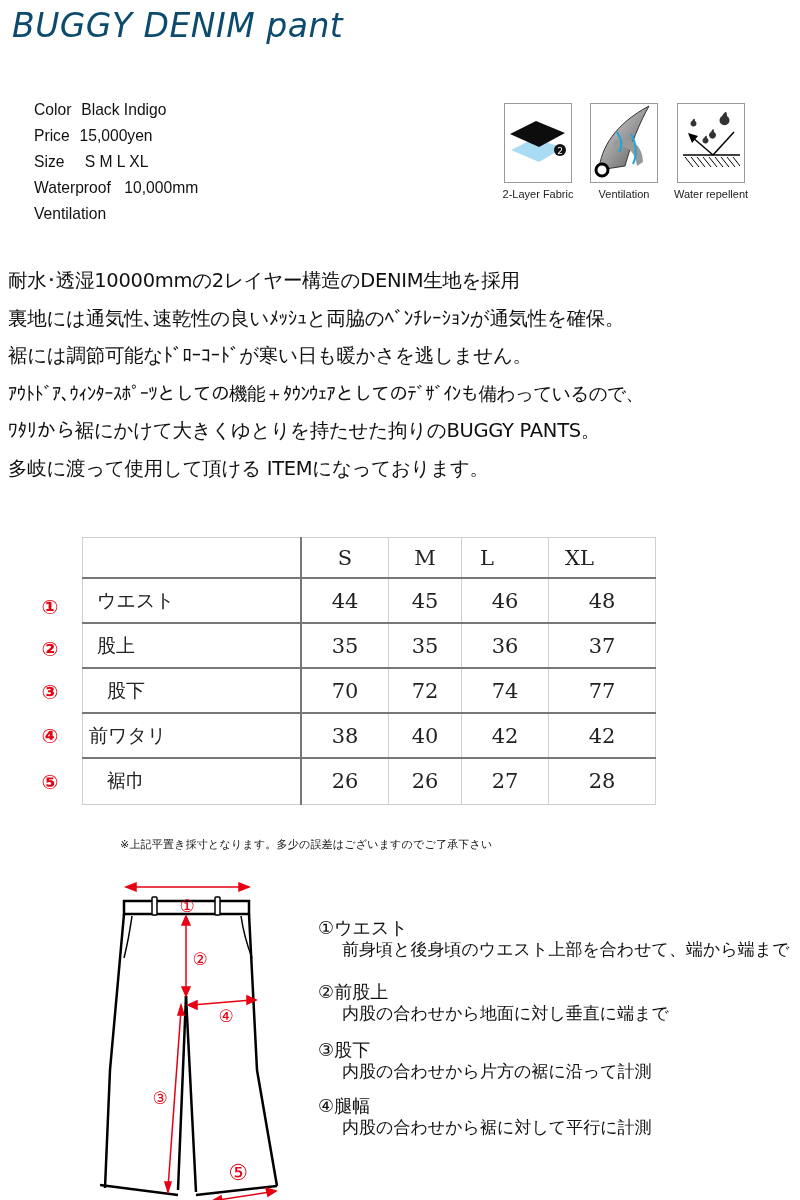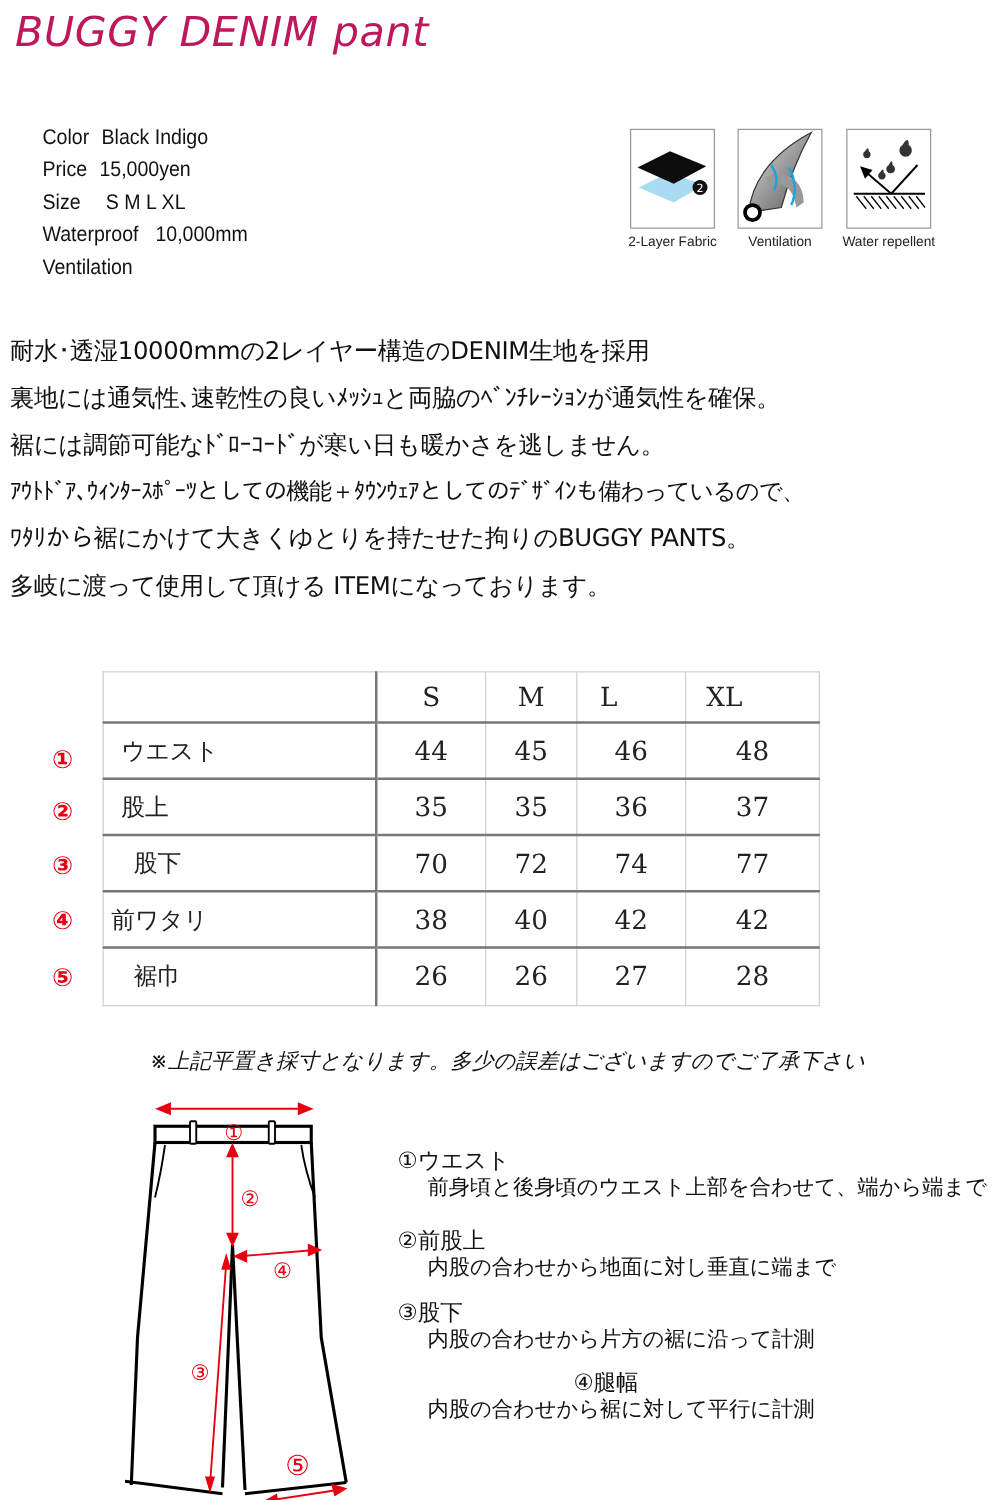--- a/index.html
+++ b/index.html
@@ -1,35 +1,35 @@
 <!DOCTYPE html>
 <html><head>
 <meta charset="utf-8">
 <style>
   html, body { margin:0; padding:0; background:#ffffff; }
   body { width:800px; height:1200px; position:relative; overflow:hidden; font-family:"DejaVu Sans", sans-serif; color:#111; }
   .abs { position:absolute; }
-  .title { left:12px; top:6px; font-family:"DejaVu Sans", sans-serif; font-style:italic; font-size:33px; letter-spacing:0.5px; color:#be185d; white-space:nowrap; }
+  .title { left:12px; top:6px; font-family:"DejaVu Sans", sans-serif; font-style:italic; font-size:33px; letter-spacing:0.5px; color:#0c4a6e; white-space:nowrap; }
   .specs { left:34px; top:97px; font-family:"Liberation Sans", sans-serif; font-size:17px; line-height:26px; color:#111; transform:scaleX(0.92); transform-origin:left top; }
   .spec-line { white-space:nowrap; }
   .spec-label { margin-right:6px; }
   .feature { width:68px; }
   .feature-box { width:66px; height:78px; border:1px solid #9a9a9a; background:#fff; position:relative; overflow:hidden; }
   .feature-label { font-family:Liberation Sans, sans-serif; font-size:11px; color:#222; margin-top:5px; white-space:nowrap; text-align:center; width:80px; margin-left:-6px; }
   .desc { left:8px; top:262px; font-size:19.5px; line-height:37.5px; color:#111; letter-spacing:-0.3px; }
   .desc-line { white-space:nowrap; }
   table.size { position:absolute; left:82px; top:537px; border-collapse:collapse; font-family:"DejaVu Serif", serif; font-size:21px; color:#222; }
   table.size td { border:1px solid #d0d0d0; height:43px; padding:0; }
   table.size tr.hdr td { height:39px; }
   table.size tr { border-top:2px solid #777; }
   table.size tr.hdr { border-top:1px solid #ccc; }
   table.size td.rowlabel { width:193px; border-right:2px solid #777; padding-left:14px; text-align:left; font-size:19px; }
   table.size td.num { text-align:center; }
   .marker { position:absolute; left:0; width:26px; text-align:center; color:#e60012; font-size:20px; font-weight:bold; }
-  .note { left:120px; top:837px; font-size:17px; color:#111; white-space:nowrap; letter-spacing:0.2px;font-style:italic; }
+  .note { left:120px; top:837px; font-size:11px; color:#111; white-space:nowrap; letter-spacing:0.2px; }
   .legend { left:318px; }
   .legend-title { font-size:18px; color:#111; white-space:nowrap; }
   .legend-desc { font-size:17px; color:#111; white-space:nowrap; margin-left:24px; margin-top:-2px; }
 </style>
 </head>
 <body>
 
 <div class="abs title">BUGGY DENIM pant</div>
 
 <div class="abs specs">
@@ -213,19 +213,19 @@
   <div class="legend-desc">前身頃と後身頃のウエスト上部を合わせて、端から端まで</div>
 </div>
 <div class="abs legend" style="top:980px;">
   <div class="legend-title">②前股上</div>
   <div class="legend-desc">内股の合わせから地面に対し垂直に端まで</div>
 </div>
 <div class="abs legend" style="top:1038px;">
   <div class="legend-title">③股下</div>
   <div class="legend-desc">内股の合わせから片方の裾に沿って計測</div>
 </div>
-<div class="abs legend" style="top:1094px;text-align:center;">
+<div class="abs legend" style="top:1094px;">
   <div class="legend-title">④腿幅</div>
   <div class="legend-desc">内股の合わせから裾に対して平行に計測</div>
 </div>
 <div class="abs legend" style="top:1218px;">
   <div class="legend-title">⑤裾巾</div>
 </div>
 
 </body></html>

